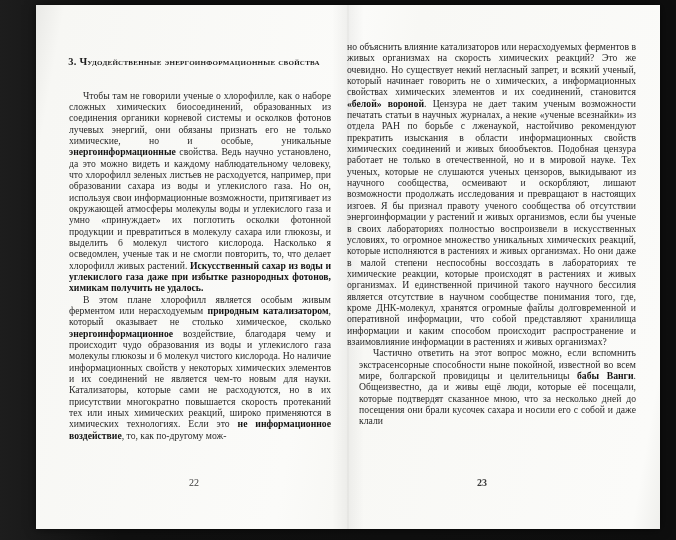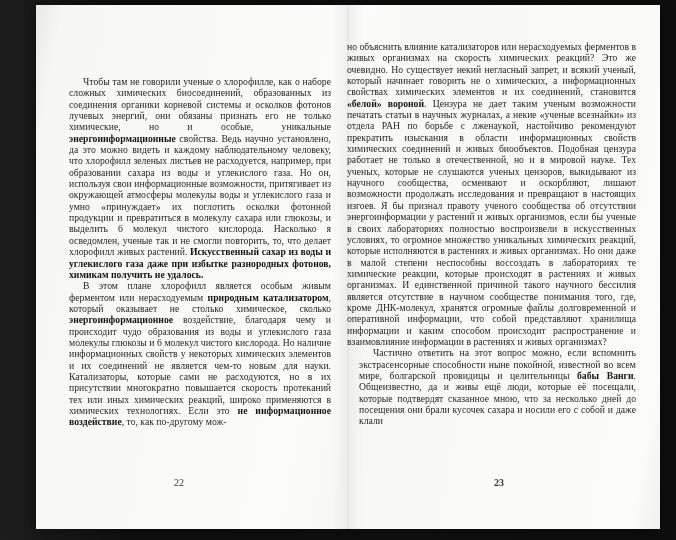--- a/index.html
+++ b/index.html
@@ -64,35 +64,36 @@
   }
   .page-right .page-body { margin-top: 0; }
   .para { margin: 0; }
   .para.indent { text-indent: 14px; margin-left: 12px; }
   .para .b { font-weight: bold; color: #141414; }
   .page-number {
     position: absolute;
     top: 472px;
     font-size: 10px;
     color: #3a3a3a;
-    text-align: left;
+    text-align: center;
     width: 40px;
   }
   .page-number.num-left  { left: 138px; }
-  .page-number.num-right { left: 458px; font-weight: bold; }
+  .page-number.num-right { left: 426px; font-weight: bold; }
 </style>
 </head>
 <body>
 
 <div class="backdrop"></div>
 
 <div class="book">
 
   <div class="page-col page-left">
     <div class="chapter-heading">
+      <div>3. Чудодейственные энергоинформационные свойства</div>
     </div>
     <div class="page-body">
         <p class="para indent"><span>Чтобы там не говорили ученые о хлорофилле, как о наборе сложных химических биосоединений, образованных из соединения органики корневой системы и осколков фотонов лучевых энергий, они обязаны признать его не только химические, но и особые, уникальные </span><span class="b">энергоинформационные</span><span> свойства. Ведь научно установлено, да это можно видеть и каждому наблюдательному человеку, что хлорофилл зеленых листьев не расходуется, например, при образовании сахара из воды и углекислого газа. Но он, используя свои информационные возможности, притягивает из окружающей атмосферы молекулы воды и углекислого газа и умно «принуждает» их поглотить осколки фотонной продукции и превратиться в молекулу сахара или глюкозы, и выделить 6 молекул чистого кислорода. Насколько я осведомлен, ученые так и не смогли повторить, то, что делает хлорофилл живых растений. </span><span class="b">Искусственный сахар из воды и углекислого газа даже при избытке разнородных фотонов, химикам получить не удалось.</span></p>
         <p class="para indent"><span>В этом плане хлорофилл является особым живым ферментом или нерасходуемым </span><span class="b">природным катализатором</span><span>, который оказывает не столько химическое, сколько </span><span class="b">энергоинформационное</span><span> воздействие, благодаря чему и происходит чудо образования из воды и углекислого газа молекулы глюкозы и 6 молекул чистого кислорода. Но наличие информационных свойств у некоторых химических элементов и их соединений не является чем-то новым для науки. Катализаторы, которые сами не расходуются, но в их присутствии многократно повышается скорость протеканий тех или иных химических реакций, широко применяются в химических технологиях. Если это </span><span class="b">не информационное воздействие</span><span>, то, как по-другому мож-</span></p>
       </div>
   </div>
 
   <div class="page-col page-right">
     <div class="page-body">
         <p class="para"><span>но объяснить влияние катализаторов или нерасходуемых ферментов в живых организмах на скорость химических реакций? Это же очевидно. Но существует некий негласный запрет, и всякий ученый, который начинает говорить не о химических, а информационных свойствах химических элементов и их соединений, становится </span><span class="b">«белой» вороной</span><span>. Цензура не дает таким ученым возможности печатать статьи в научных журналах, а некие «ученые всезнайки» из отдела РАН по борьбе с лженаукой, настойчиво рекомендуют прекратить изыскания в области информационных свойств химических соединений и живых биообъектов. Подобная цензура работает не только в отечественной, но и в мировой науке. Тех ученых, которые не слушаются ученых цензоров, выкидывают из научного сообщества, осмеивают и оскорбляют, лишают возможности продолжать исследования и превращают в настоящих изгоев. Я бы признал правоту ученого сообщества об отсутствии энергоинформации у растений и живых организмов, если бы ученые в своих лабораториях полностью воспроизвели в искусственных условиях, то огромное множество уникальных химических реакций, которые исполняются в растениях и живых организмах. Но они даже в малой степени неспособны воссоздать в лабораториях те химические реакции, которые происходят в растениях и живых организмах. И единственной причиной такого научного бессилия является отсутствие в научном сообществе понимания того, где, кроме ДНК-молекул, хранятся огромные файлы долговременной и оперативной информации, что собой представляют хранилища информации и каким способом происходит распространение и взаимовлияние информации в растениях и живых организмах?</span></p>

